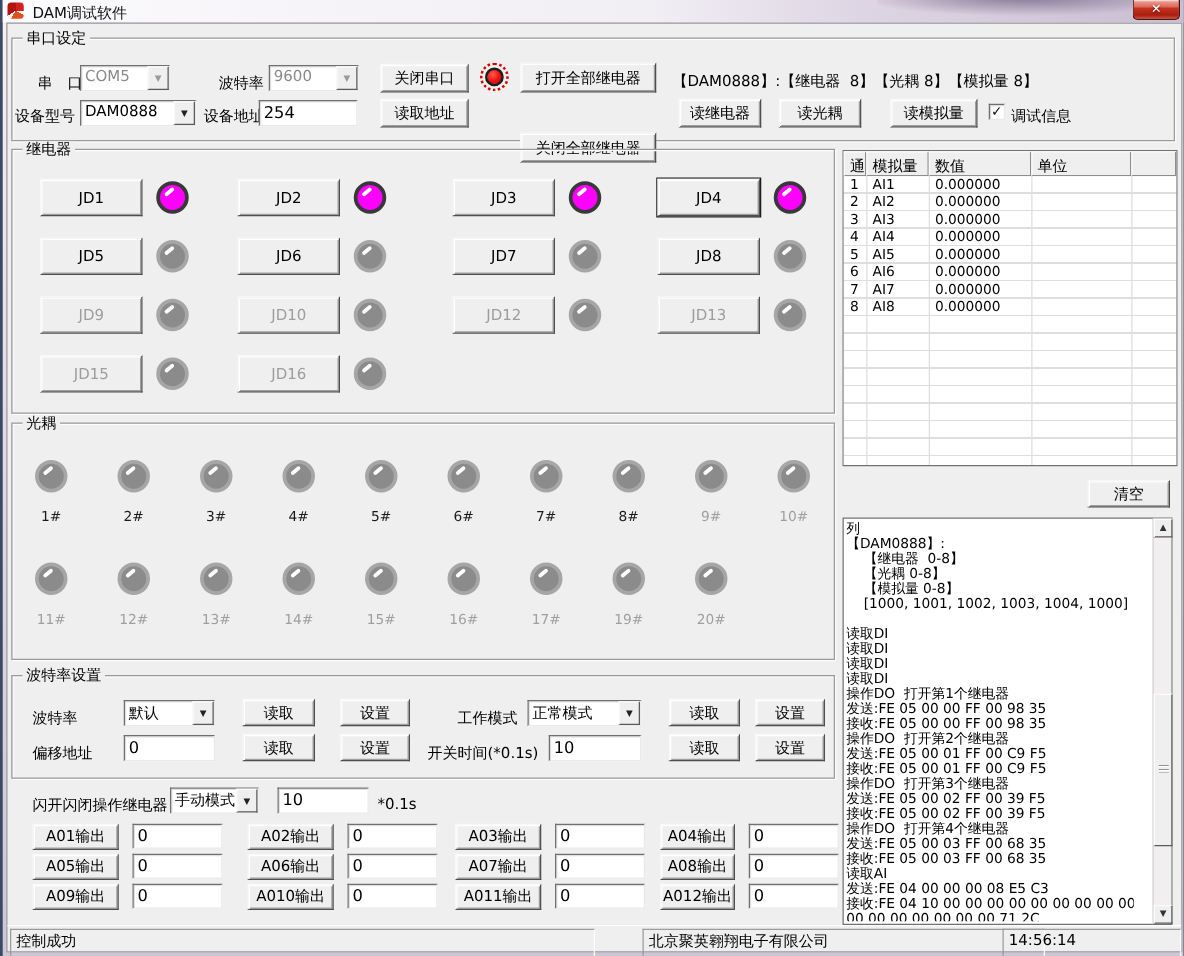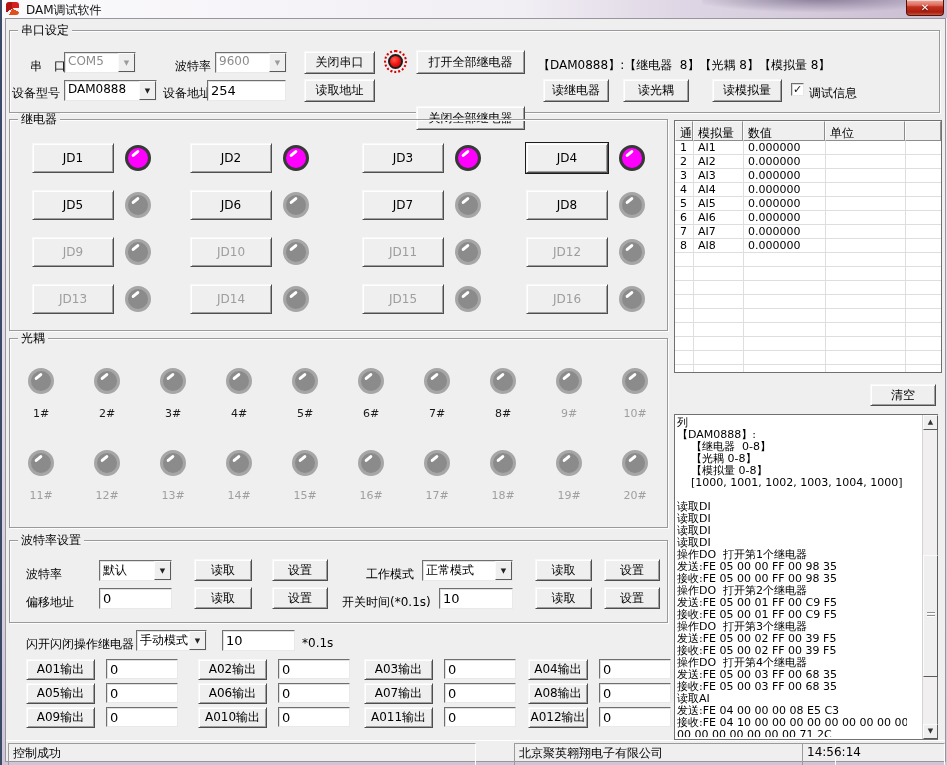--- a/index.html
+++ b/index.html
@@ -210,39 +210,31 @@
       <div class="relay-cell">
         <button class="btn relay-btn" data-state="disabled">JD9</button>
         <span class="light" data-state="off"></span>
       </div>
 
       <div class="relay-cell">
         <button class="btn relay-btn" data-state="disabled">JD10</button>
         <span class="light" data-state="off"></span>
       </div>
 
-      <div class="relay-cell">
-        <button class="btn relay-btn" data-state="disabled">JD11</button>
-        <span class="light" data-state="off"></span>
-      </div>
 
       <div class="relay-cell">
         <button class="btn relay-btn" data-state="disabled">JD12</button>
         <span class="light" data-state="off"></span>
       </div>
 
       <div class="relay-cell">
         <button class="btn relay-btn" data-state="disabled">JD13</button>
         <span class="light" data-state="off"></span>
       </div>
 
-      <div class="relay-cell">
-        <button class="btn relay-btn" data-state="disabled">JD14</button>
-        <span class="light" data-state="off"></span>
-      </div>
 
       <div class="relay-cell">
         <button class="btn relay-btn" data-state="disabled">JD15</button>
         <span class="light" data-state="off"></span>
       </div>
 
       <div class="relay-cell">
         <button class="btn relay-btn" data-state="disabled">JD16</button>
         <span class="light" data-state="off"></span>
       </div>
@@ -405,24 +397,20 @@
       <div class="opto-cell">
         <span class="light" data-state="off"></span>
         <span class="opto-label" data-state="dim">16#</span>
       </div>
 
       <div class="opto-cell">
         <span class="light" data-state="off"></span>
         <span class="opto-label" data-state="dim">17#</span>
       </div>
 
-      <div class="opto-cell">
-        <span class="light" data-state="off"></span>
-        <span class="opto-label" data-state="dim">18#</span>
-      </div>
 
       <div class="opto-cell">
         <span class="light" data-state="off"></span>
         <span class="opto-label" data-state="dim">19#</span>
       </div>
 
       <div class="opto-cell">
         <span class="light" data-state="off"></span>
         <span class="opto-label" data-state="dim">20#</span>
       </div>

